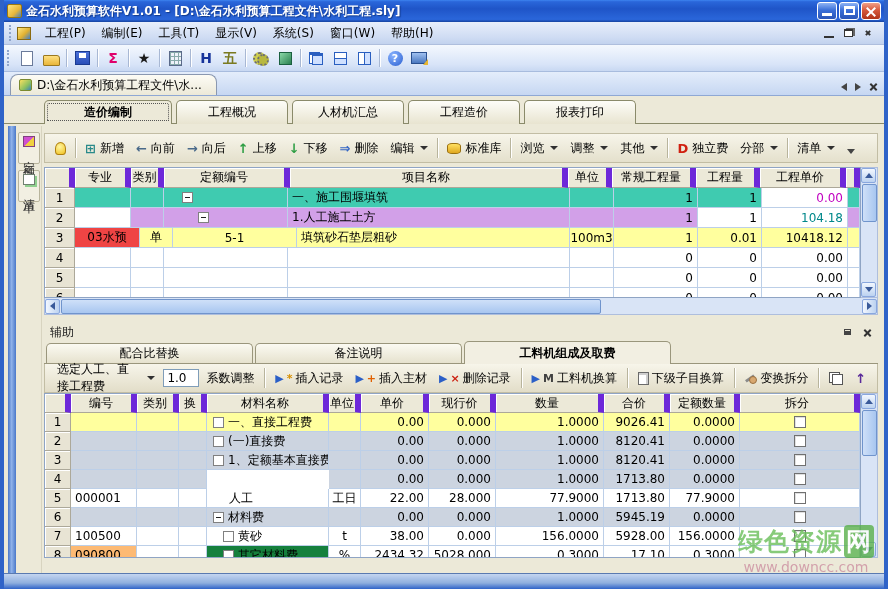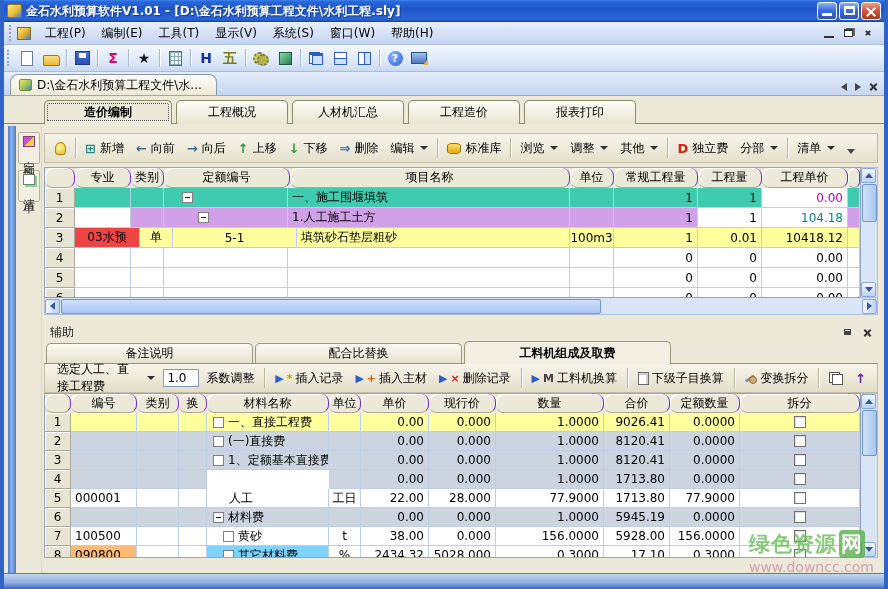--- a/index.html
+++ b/index.html
@@ -105,21 +105,21 @@
 .ei-lamp { width:11px; height:13px; border-radius:50% 50% 30% 30%; background:radial-gradient(circle at 40% 35%,#fff6a0,#f0c020); border:1px solid #b08010; }
 .ei-db { width:14px; height:11px; border-radius:5px/3px; background:linear-gradient(180deg,#ffe060,#e0a820); border:1px solid #9a7010; }
 .ei-more { width:0; height:0; border-left:4px solid transparent; border-right:4px solid transparent; border-top:5px solid #444; margin-top:6px; }
 
 
 .gridwrap { margin:4px 2px 0 2px; display:flex; }
 .grid { border:1px solid #8fa4c4; background:#fff; overflow:hidden; flex:1; }
 .grow { display:flex; height:20px; }
 .auxgrid .grow { height:19px; }
 .gh { background:#ece9d8; }
-.gh .gc { border-right:1px solid #6d28d9; border-bottom:1px solid #aca899; box-shadow:inset 1px 1px 0 #fff; justify-content:center;border-radius:8px; }
+.gh .gc { border-right:6px solid #6d28d9; border-bottom:1px solid #aca899; box-shadow:inset 1px 1px 0 #fff; justify-content:center; }
 .gc { display:flex; align-items:center; padding:0 4px; border-right:1px solid #bccfe8; border-bottom:1px solid #bccfe8; overflow:hidden; white-space:nowrap; flex-shrink:0; }
 .gc.num { background:#e8e4d4; border-right:1px solid #aca899; border-bottom:1px solid #aca899; box-shadow:inset 1px 1px 0 #fff; justify-content:center; }
 .al { justify-content:flex-start; } .ar { justify-content:flex-end; } .ac { justify-content:center; }
 .tbox { width:11px; height:11px; min-width:11px; border:1px solid #808080; background:#fff; display:inline-flex; align-items:center; justify-content:center; margin-right:4px; }
 .tbox.minus::after { content:""; width:5px; height:1px; background:#202020; }
 .cb { width:12px; height:12px; border:1px solid #707070; background:#fff; box-shadow:inset 1px 1px 0 #e0e0e0; }
 
 
 .vscroll { width:17px; background:#d9e4f6; border:1px solid #aebedd; border-left:none; display:flex; flex-direction:column; }
 .hscroll { height:17px; margin:0 2px; background:#d9e4f6; border:1px solid #aebedd; border-top:none; display:flex; align-items:center; }
@@ -153,21 +153,21 @@
 .ai-hand::before { content:""; position:absolute; left:1px; top:5px; width:10px; height:3px; background:#8a8a8a; transform:rotate(-35deg); }
 .ai-hand::after { content:""; position:absolute; right:0; bottom:0; width:6px; height:6px; border-radius:50%; background:#d8a870; border:1px solid #9a7040; }
 .ai-copy { width:14px; height:13px; position:relative; }
 .ai-copy::before { content:""; position:absolute; left:0; top:0; width:9px; height:9px; border:1px solid #555; background:#fff; }
 .ai-copy::after { content:""; position:absolute; right:0; bottom:0; width:9px; height:9px; border:1px solid #555; background:#fff; }
 
 
 .bottomstrip { position:absolute; left:0; right:0; bottom:0; height:16px;
   background:linear-gradient(180deg,#c4d5f0,#8fafde 60%,#2f63c8); border-top:1px solid #5a7ab0; }
 .watermark { position:absolute; right:10px; bottom:14px; text-align:center; opacity:.8; z-index:5; pointer-events:none; }
-.wm1 { font-size:21px; font-weight:bold; color:#6abf5a; letter-spacing:1px; display:flex; align-items:center; }
+.wm1 { font-size:25px; font-weight:bold; color:#6abf5a; letter-spacing:1px; display:flex; align-items:center; }
 .wm1 .badge { background:#5ab04a; color:#fff; border-radius:4px; padding:0 2px; margin-left:2px; }
 .wm2 { font-size:14px; color:#cc8fa0; margin-top:1px; }
 </style>
 </head>
 <body>
 
 <div class="window">
 
   <div class="titlebar">
     <span class="app-icon"></span>
@@ -487,22 +487,22 @@
       </div>
 
       <div class="auxpanel">
         <div class="auxhead">
           <span>辅助</span>
           <span class="spacer"></span>
           <span class="pin"></span>
           <span class="xsmall"></span>
         </div>
         <div class="auxtabs">
+            <div class="auxtab">配合比替换</div>
             <div class="auxtab">备注说明</div>
-            <div class="auxtab">配合比替换</div>
             <div class="auxtab active">工料机组成及取费</div>
           </div>
         <div class="auxbar">
             <div class="combo">
               <span>选定人工、直接工程费</span>
               <span class="dd"></span>
             </div>
             <input class="factor" value="1.0" style="">
             <div class="abtn">
               <span>系数调整</span>
@@ -700,21 +700,21 @@
                 <div class="gc ar" style="width: 70px; background: rgb(255, 255, 255);">156.0000</div>
                 <div class="gc ac" style="flex: 1 1 0%; background: rgb(255, 255, 255);">
                   <span class="cb"></span>
                 </div>
               </div>
               <div class="grow">
                 <div class="gc ac num" style="width: 26px;">8</div>
                 <div class="gc al" style="width: 66px; background: #fdba74;">090800</div>
                 <div class="gc ac" style="width: 42px; background: rgb(255, 255, 255);"></div>
                 <div class="gc ac" style="width: 28px; background: rgb(255, 255, 255);"></div>
-                <div class="gc al" style="width: 122px; background: #7dd3fc;">
+                <div class="gc al" style="width: 122px; background: #15803d;">
                   <span style="width: 12px; display: inline-block; flex-shrink: 0;"></span>
                   <span class="tbox"></span>
                   <span>其它材料费</span>
                 </div>
                 <div class="gc ac" style="width: 32px; background: rgb(255, 255, 255);">%</div>
                 <div class="gc ar" style="width: 68px; background: rgb(255, 255, 255);">2434.32</div>
                 <div class="gc ar" style="width: 67px; background: rgb(255, 255, 255);">5028.000</div>
                 <div class="gc ar" style="width: 108px; background: rgb(255, 255, 255);">0.3000</div>
                 <div class="gc ar" style="width: 66px; background: rgb(255, 255, 255);">17.10</div>
                 <div class="gc ar" style="width: 70px; background: rgb(255, 255, 255);">0.3000</div>

